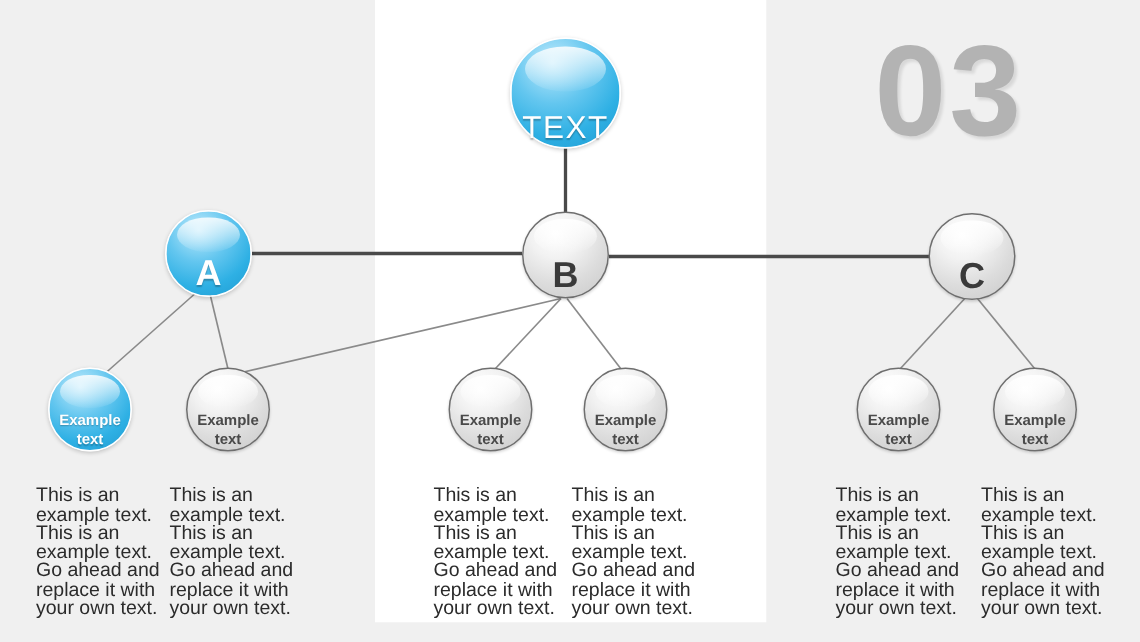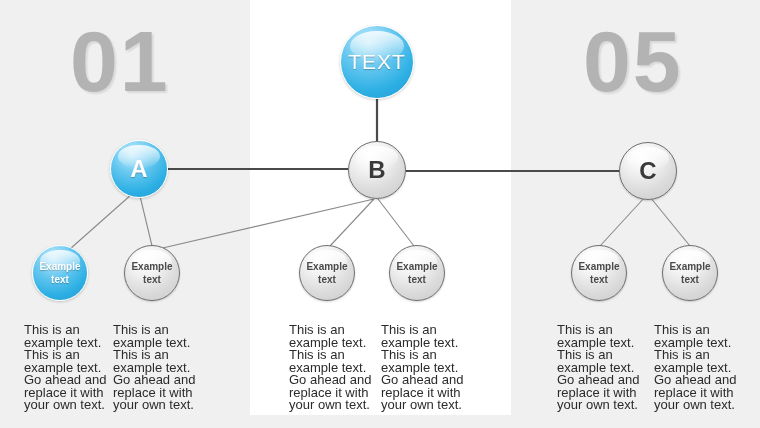--- a/index.html
+++ b/index.html
@@ -30,21 +30,21 @@
   }
   #num-01{left:70px;top:18px;}
   #num-02{left:583px;top:18px;}
 
   svg#links{position:absolute;left:0;top:0;width:760px;height:428px;}
 
   .node{
     position:absolute;
     border-radius:50%;
     display:flex;
-    align-items:center;
+    align-items:flex-end;
     justify-content:center;
     text-align:center;
     box-sizing:border-box;
   }
 
   
   .node-main{width:58px;height:58px;font-size:24px;font-weight:bold;}
   .node-grey{
     background:
       radial-gradient(circle at 38% 24%, #ffffff 0%, #f2f2f2 30%, #dcdcdc 62%, #c9c9c9 100%);
@@ -88,22 +88,21 @@
 </head>
 <body>
 
 <div id="stage">
 
   <div class="panel panel-left"></div>
   <div class="panel panel-center"></div>
   <div class="panel panel-right"></div>
   <div class="panel panel-bottom"></div>
 
-  <div class="bignum" id="num-01">01</div>
-  <div class="bignum" id="num-02">05</div>
+  <div class="bignum" id="num-02">03</div>
 
   <svg id="links" viewBox="0 0 760 428">
 
     <line x1="377" y1="99" x2="377" y2="142" stroke="#4a4a4a" stroke-width="2.2"></line>
 
     <line x1="168" y1="169" x2="348" y2="169" stroke="#4a4a4a" stroke-width="2.2"></line>
     <line x1="406" y1="171" x2="620" y2="171" stroke="#4a4a4a" stroke-width="2.2"></line>
 
     <line x1="132" y1="194" x2="70" y2="249" stroke="#8a8a8a" stroke-width="1.1"></line>
     <line x1="140" y1="196" x2="152" y2="246" stroke="#8a8a8a" stroke-width="1.1"></line>

